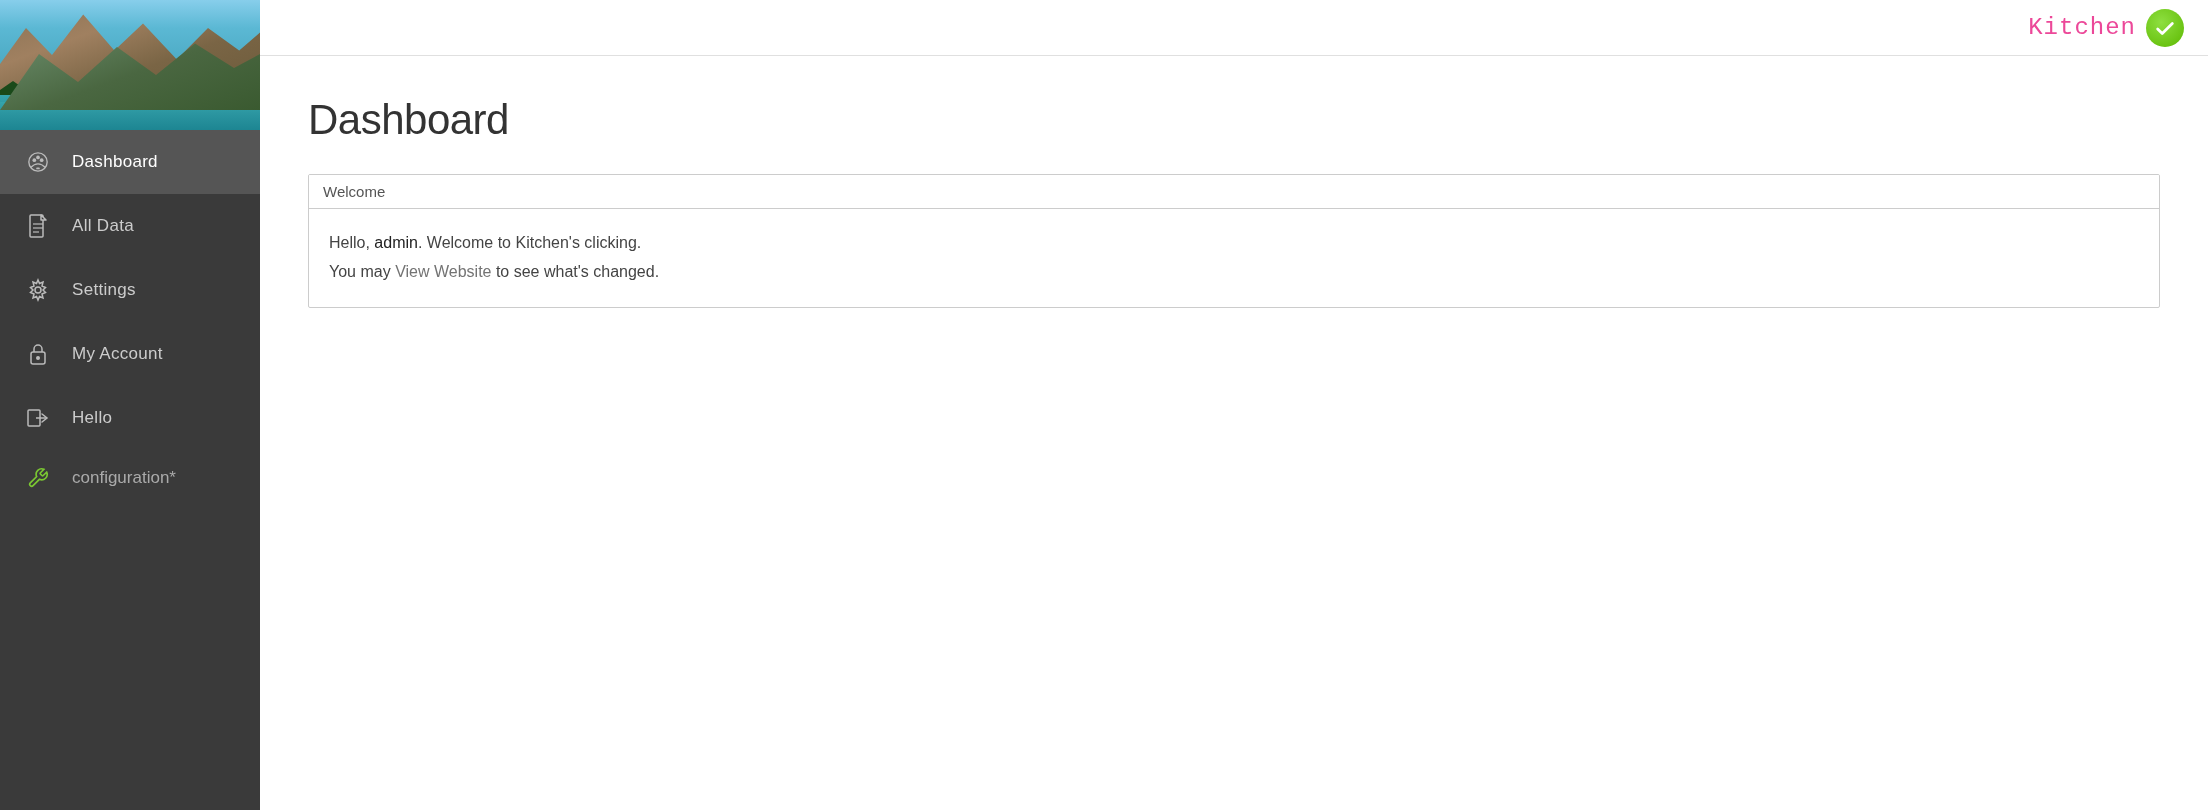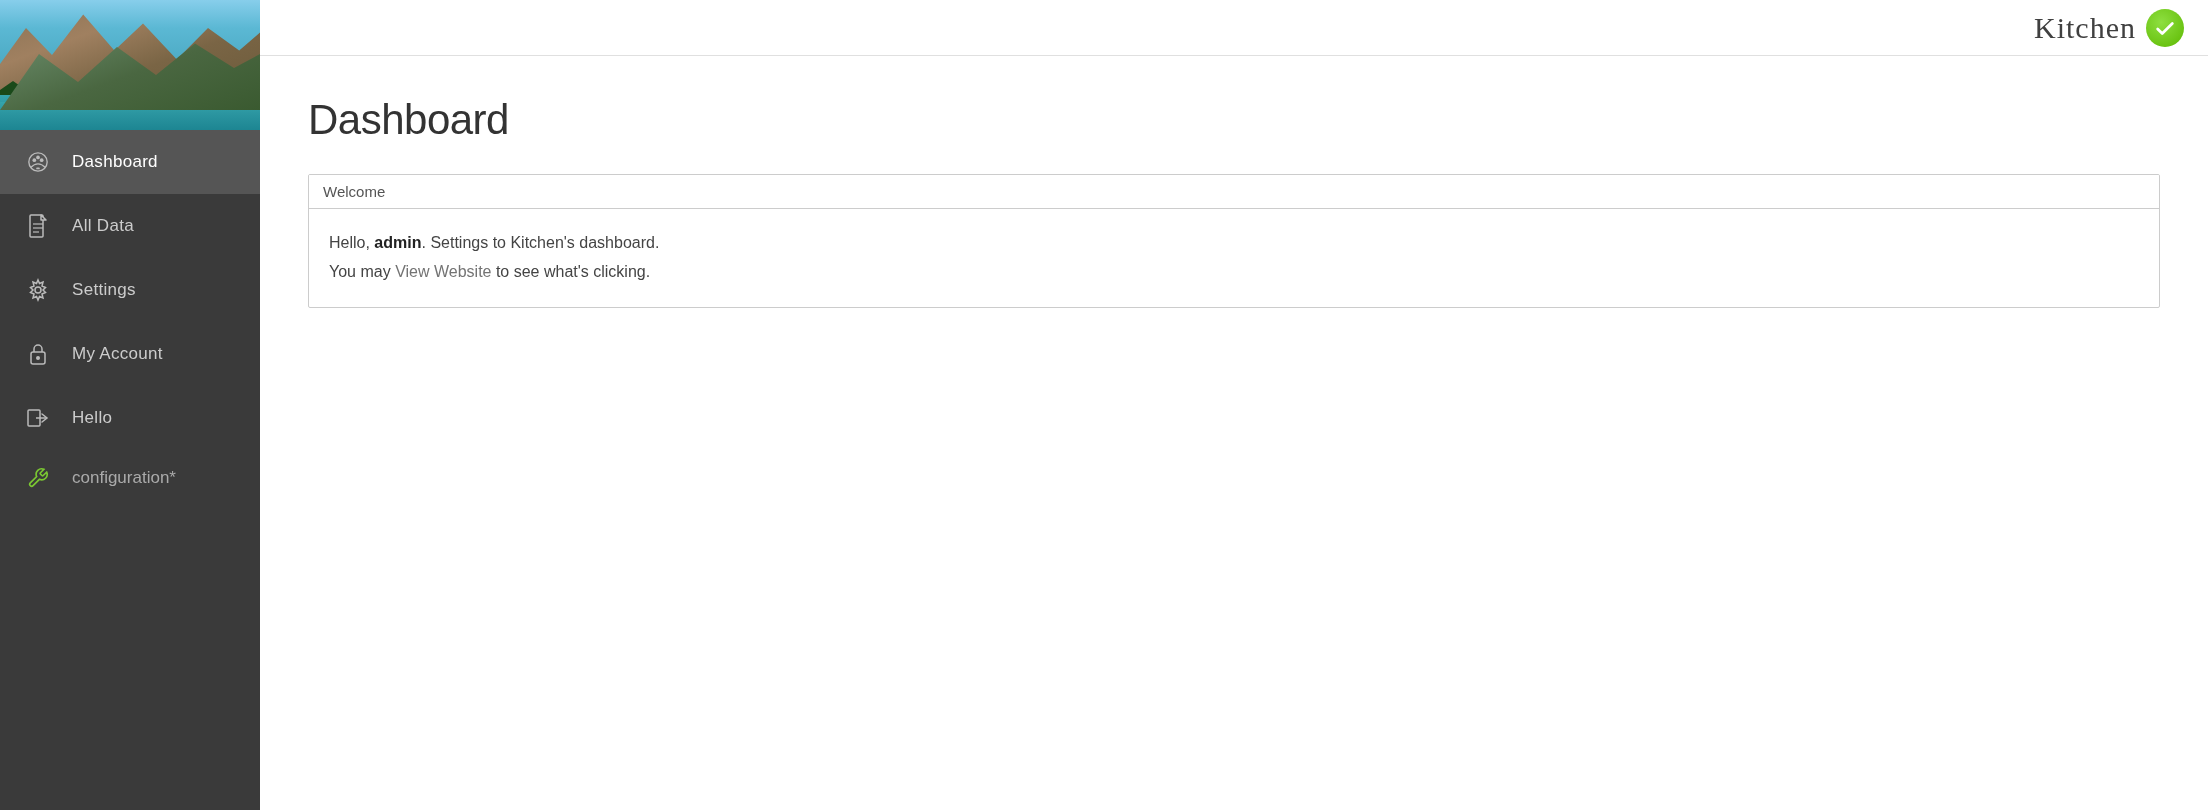--- a/index.html
+++ b/index.html
@@ -128,25 +128,25 @@
       justify-content: flex-end;
       padding: 0 24px;
       flex-shrink: 0;
     }
     #app-brand {
       display: flex;
       align-items: center;
       gap: 10px;
     }
     #brand-name {
-      font-size: 30px;
+      font-size: 24px;
       font-weight: 300;
-      color: #404040;
+      color: #ec4899;
       letter-spacing: 1px;
-      font-family: Liberation Serif, serif;
+      font-family: Liberation Mono, monospace;
     }
     #brand-icon {
       width: 38px;
       height: 38px;
       background: radial-gradient(circle at 40% 35%, #8edf40, #5cb800);
       border-radius: 50%;
       display: flex;
       align-items: center;
       justify-content: center;
       color: white;
@@ -182,21 +182,21 @@
       border-bottom: 1px solid #ccc;
       background: #fff;
     }
     .card-body {
       padding: 20px 20px;
       font-size: 16px;
       color: #444;
       line-height: 1.8;
     }
     .card-body strong {
-      font-weight: 700;
+      font-weight: 400;
       color: #222;
     }
     .link-green {
       color: #737373;
       cursor: pointer;
       text-decoration: none;
     }
 
     .btn-new-data {
       display: inline-flex;
@@ -325,22 +325,22 @@
     </div>
   </div>
 
   <div id="content">
     <h1 id="page-title">Dashboard</h1>
 
     <div class="card">
       <div class="card-header">Welcome</div>
       <div class="card-body">
         <p>
-          <span>Hello, </span><strong>admin</strong><span>. Settings to Kitchen's dashboard.</span>
+          <span>Hello, </span><strong>admin</strong><span>. Welcome to Kitchen's clicking.</span>
         </p>
         <p>
-          <span>You may </span><a class="link-green">View Website</a><span> to see what's clicking.</span>
+          <span>You may </span><a class="link-green">View Website</a><span> to see what's changed.</span>
         </p>
       </div>
     </div>
 
   </div>
 </div>
 
 </body></html>

